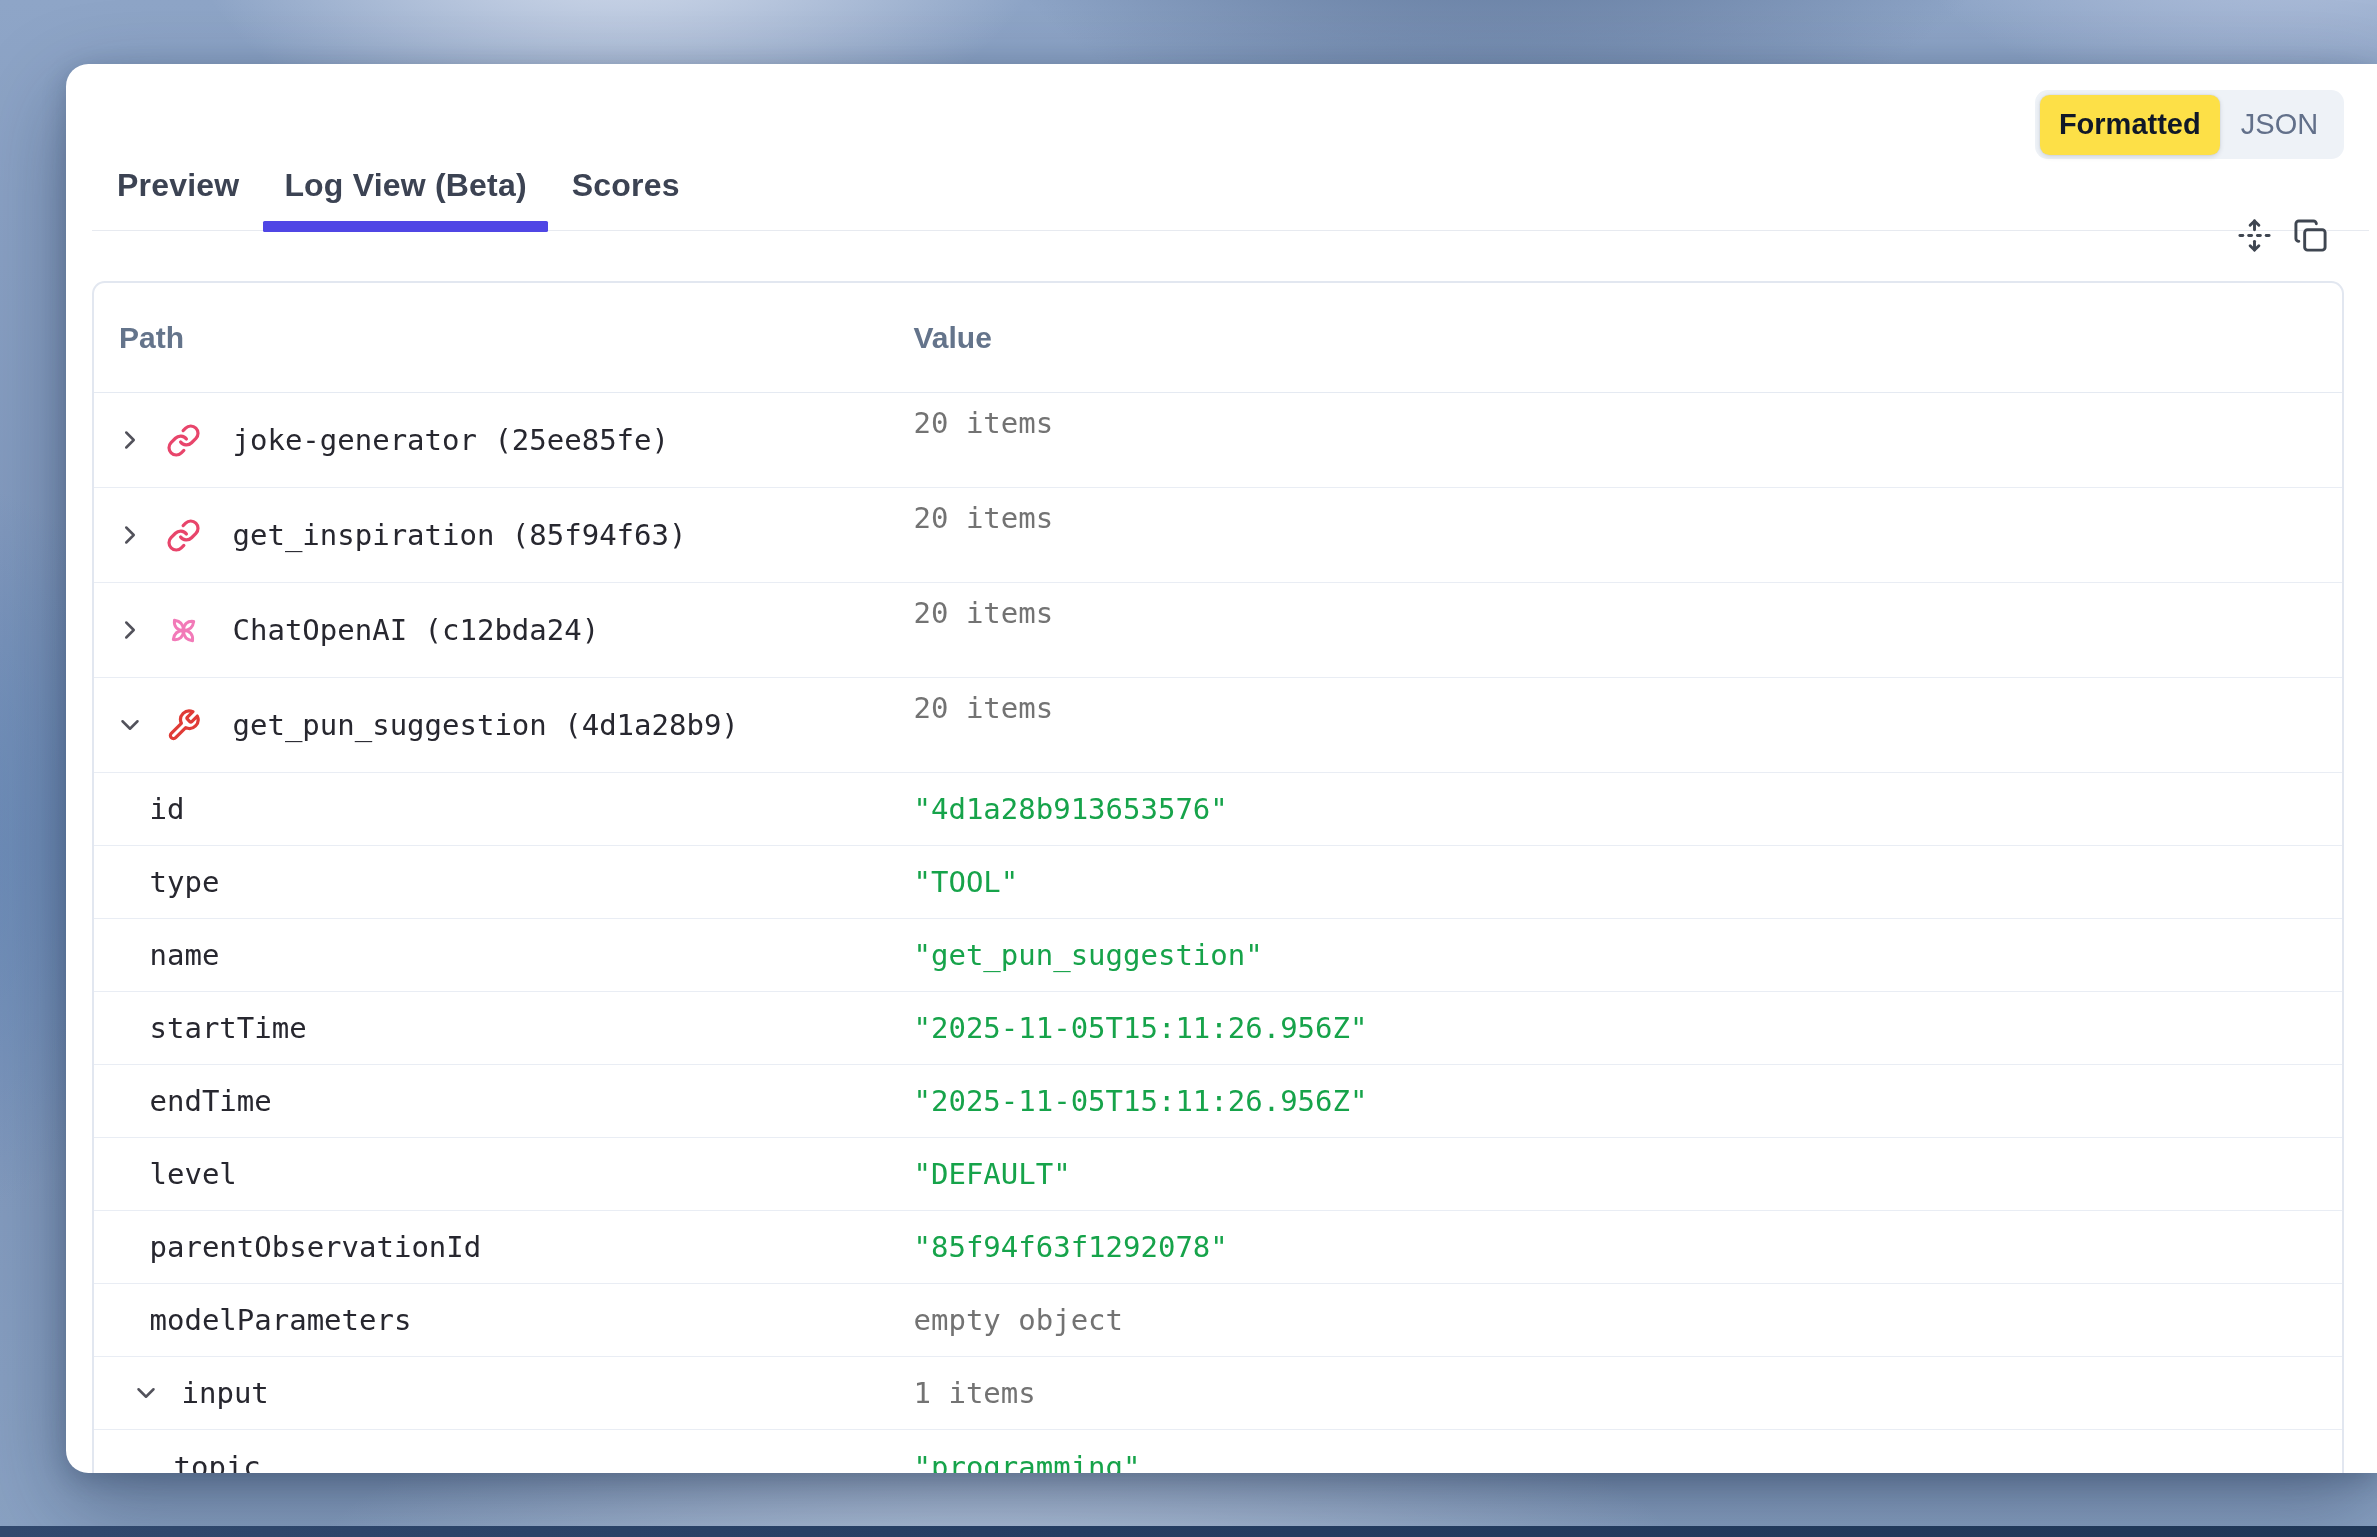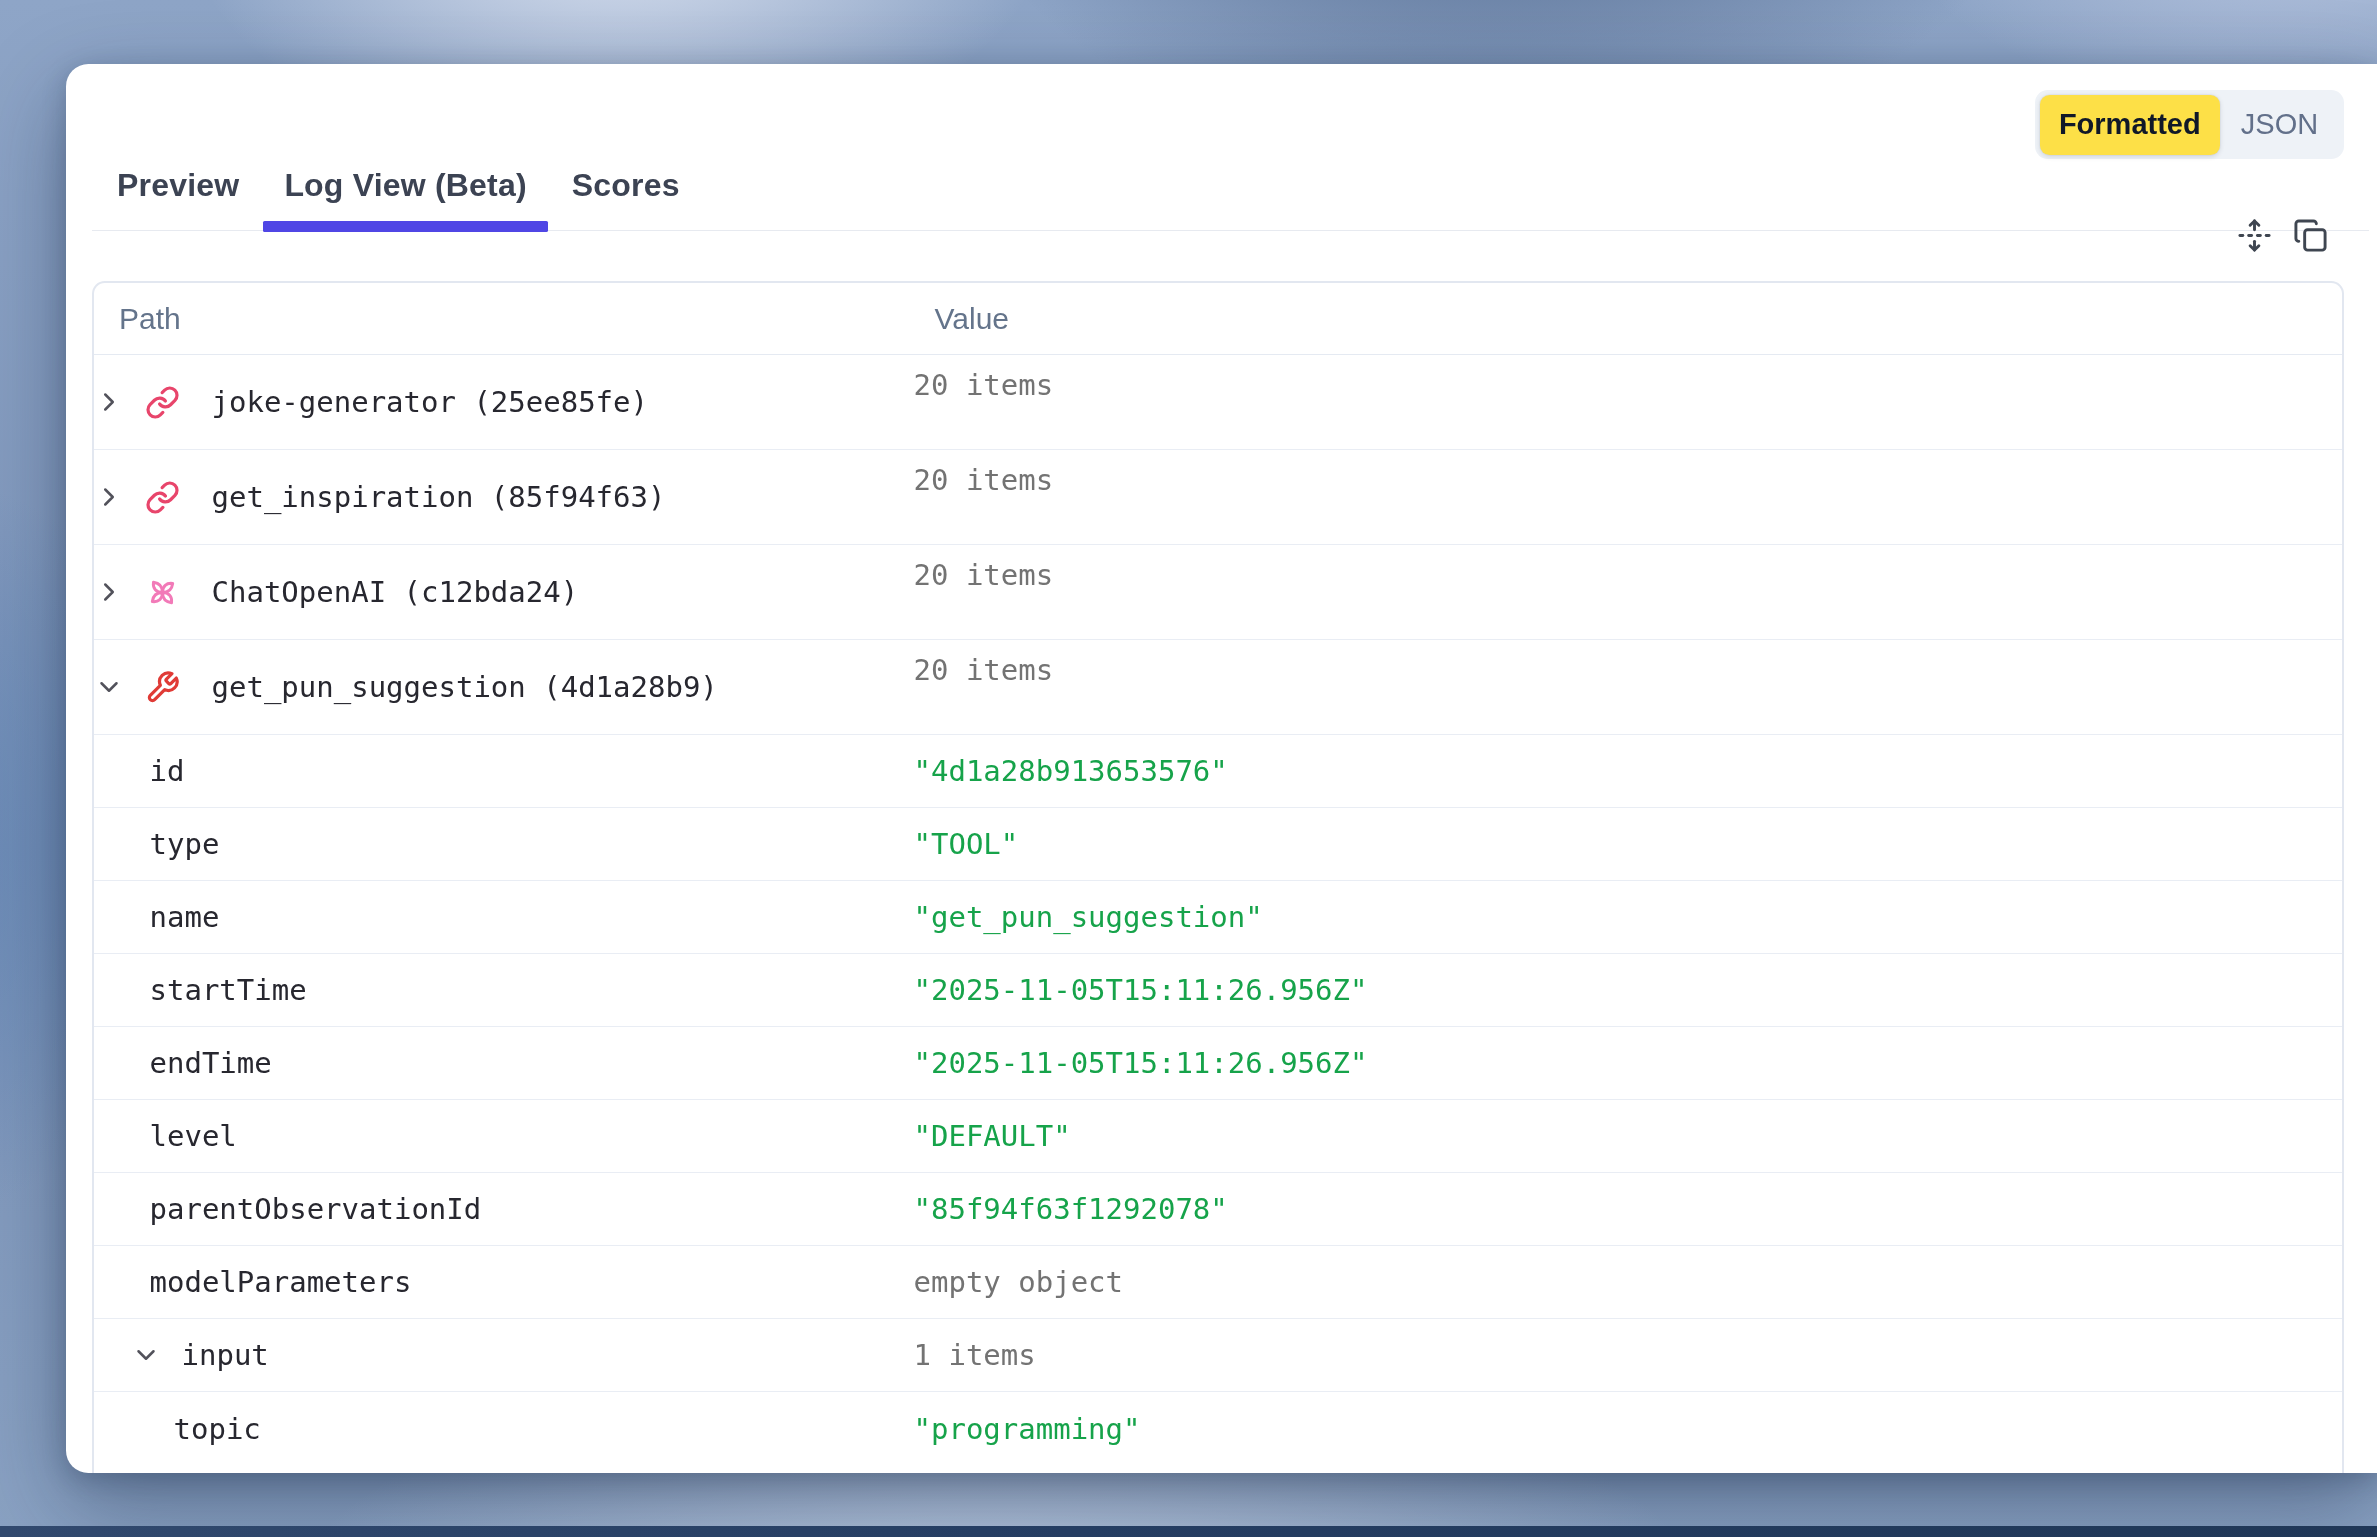--- a/index.html
+++ b/index.html
@@ -58,31 +58,31 @@
   .header-actions { position:absolute; right:49px; top:154px; display:flex; gap:21px; }
   .icon-btn { width:35px; height:35px; color:#3f4651; cursor:pointer; }
   .icon-btn svg { width:35px; height:35px; }
   
   .log-table {
     position:absolute; left:25.5px; top:217px; width:2252px; height:1192px;
     border:2.4px solid #e2e7f0; border-bottom:none; border-radius:12.8px 12.8px 0 0;
     overflow:hidden; background:#ffffff;
   }
   .t-head {
-    display:grid; grid-template-columns:820px 1fr; height:72px;
+    display:grid; grid-template-columns:820px 1fr; height:110px;
     border-bottom:1.6px solid #e5eaf2; align-items:center;
-    font-size:30px; font-weight:400; color:#64748b;gap:21px;
+    font-size:30px; font-weight:700; color:#64748b;
   }
   .t-head .col-path { padding-left:25.5px; }
   .row { display:grid; grid-template-columns:820px 1fr; border-bottom:1.6px solid #e9edf4; }
   .row:last-child { border-bottom:none; }
   .row.observation { height:95px; }
   .row.detail, .row.detail-child { height:73px; }
   .cell-path { display:flex; align-items:center; }
-  .row.observation .cell-path { }
+  .row.observation .cell-path { padding-left:21px; }
   .row.detail .cell-path { padding-left:56px; }
   .row.detail.has-chevron .cell-path { padding-left:37px; }
   .row.detail-child .cell-path { padding-left:80px; }
   .chev { width:30px; height:30px; flex:0 0 30px; margin-right:21px; color:#52525b; }
   .chev svg { width:30px; height:30px; }
   .obs-icon { width:35px; height:35px; flex:0 0 35px; margin-right:32px; }
   .obs-icon svg { width:35px; height:35px; }
   .mono { font-family:"DejaVu Sans Mono", monospace; font-size:29px; }
   .path-text { color:#27272f; white-space:nowrap; }
   .cell-value { display:flex; align-items:center; }

